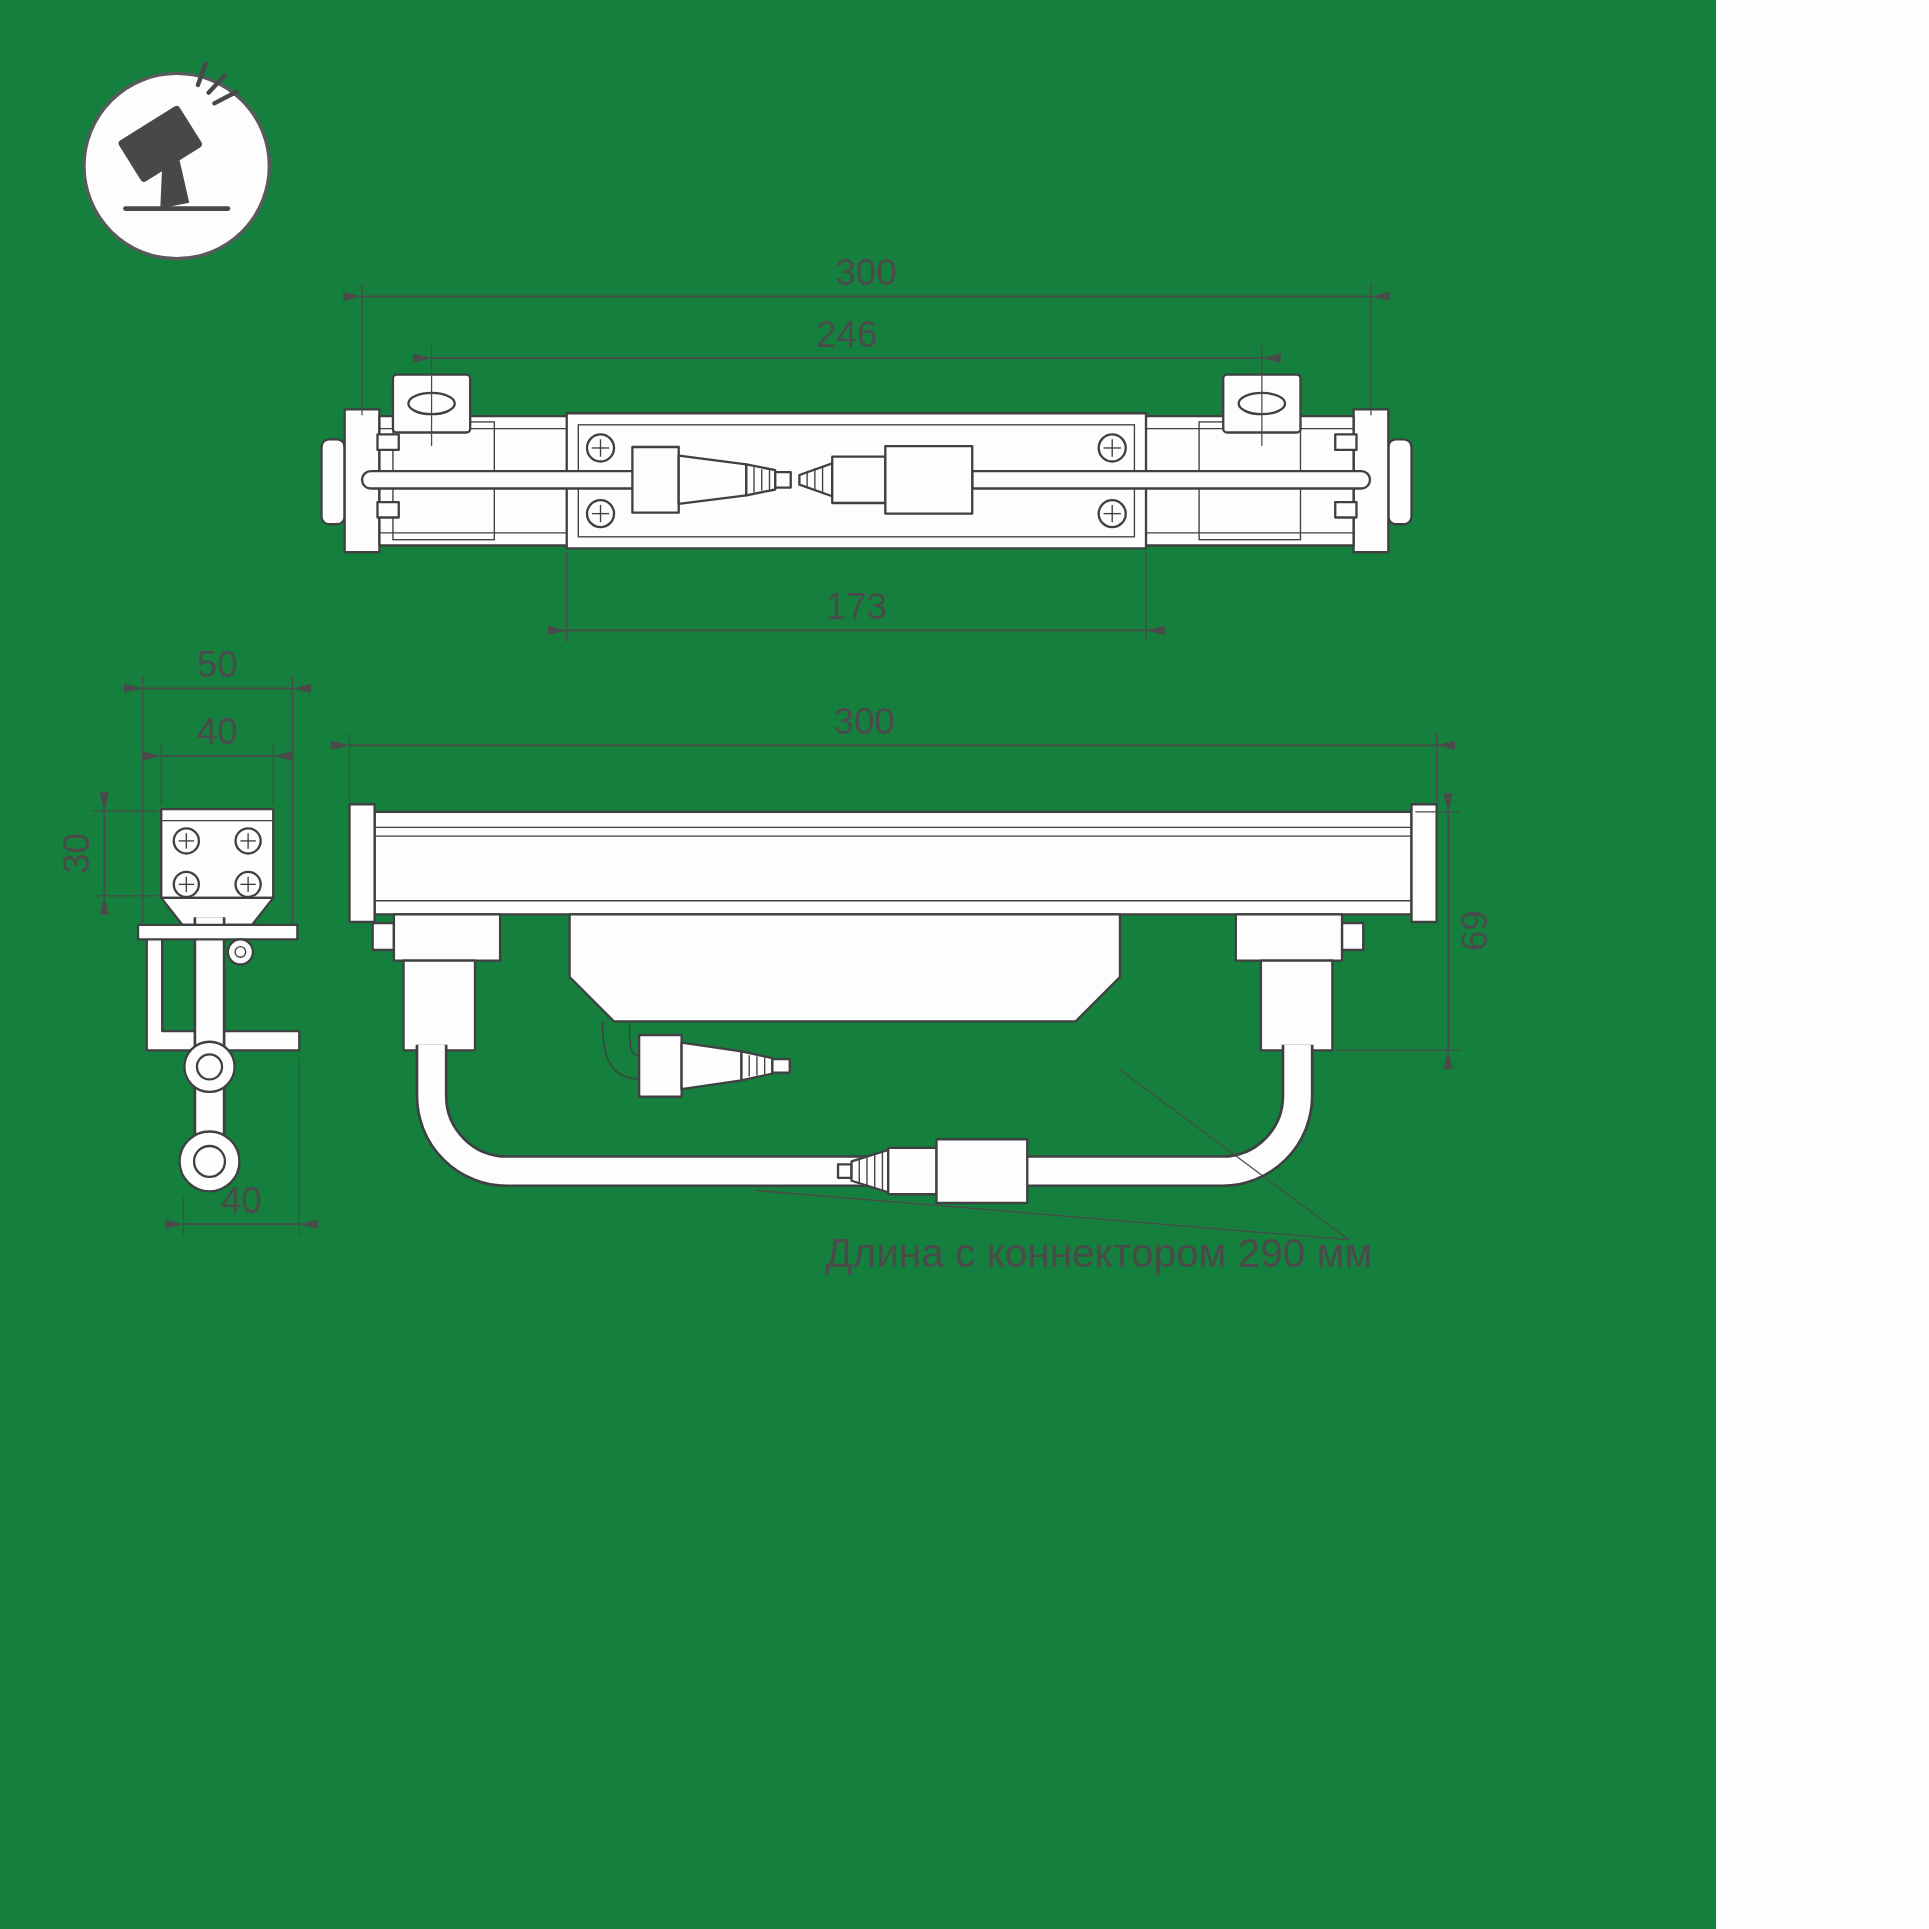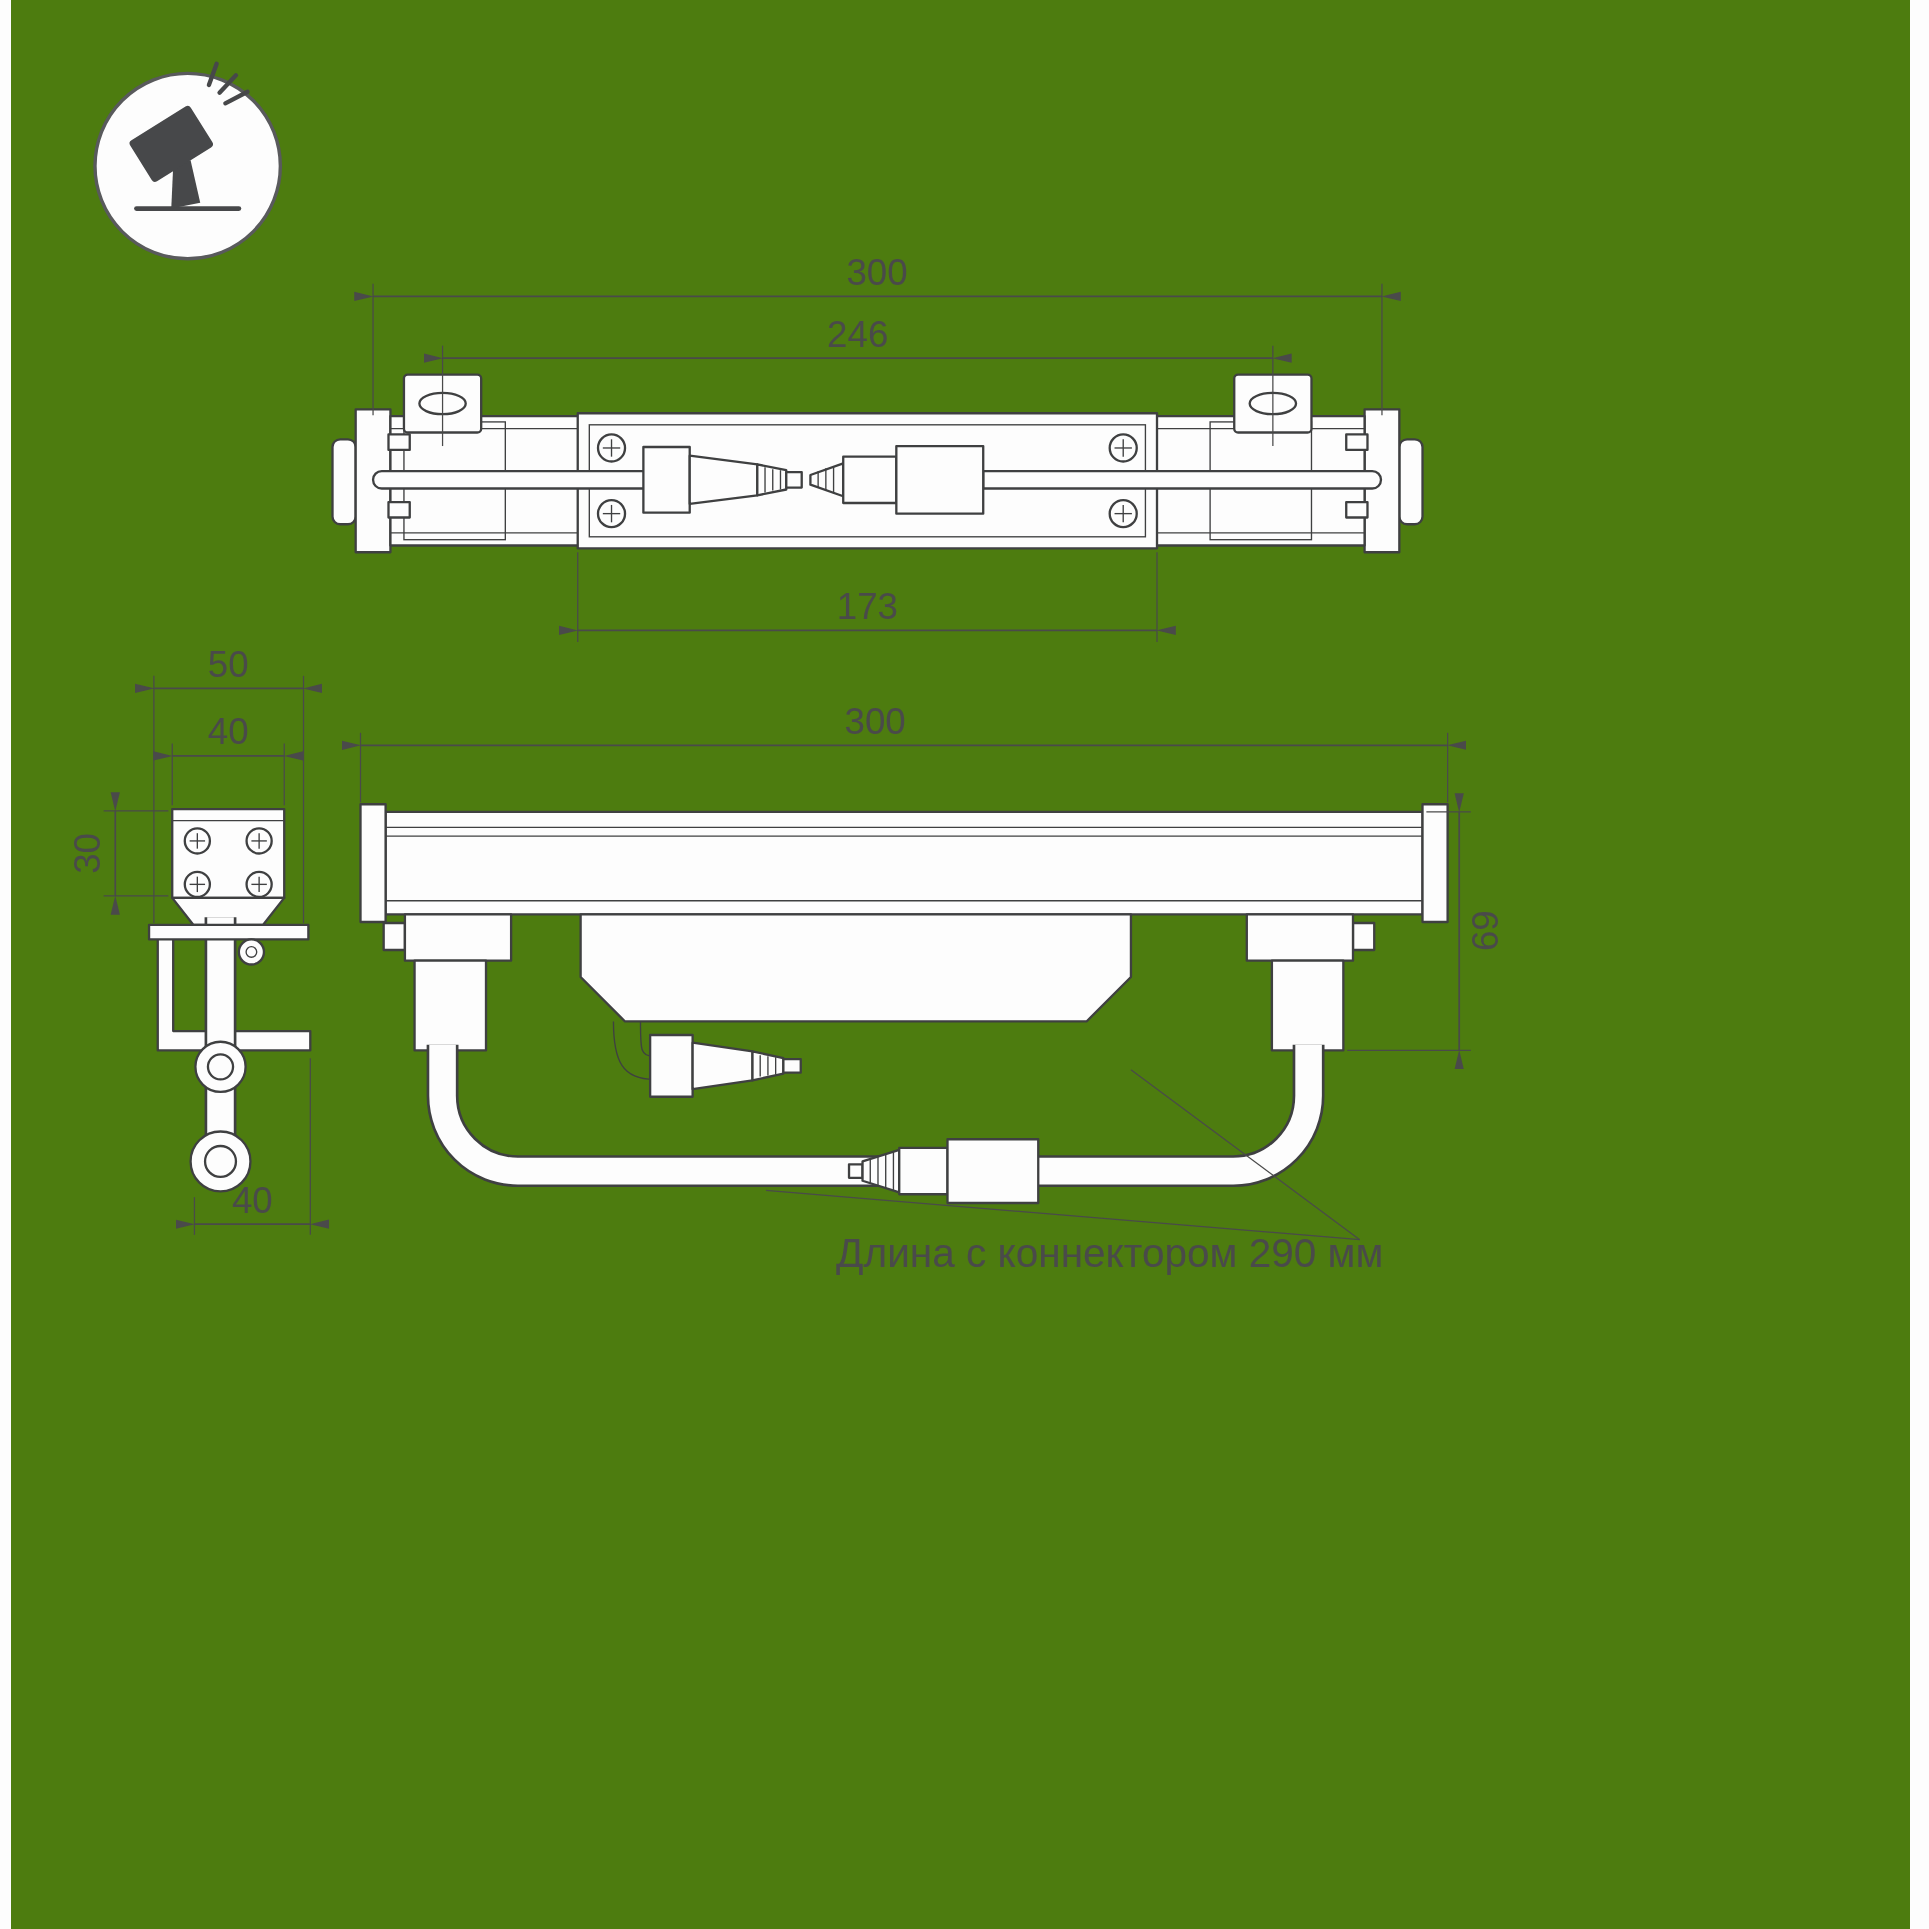--- a/index.html
+++ b/index.html
@@ -2,25 +2,24 @@
 <html><head>
 <meta charset="utf-8">
 <style>
   html, body {
     margin: 0;
     padding: 0;
     background: #fdfdfd;
   }
   .stage {
     position: relative;
-    width: 1899px;
+    width: 1716px;
     height: 1929px;
-    background: #4d7c0f;
+    background: #15803d;
     font-family: "Liberation Sans", sans-serif;
-    margin-left: 11px;
   }
   svg { display: block; }
   .lnf { fill: #fdfdfd; stroke: #3f4041; stroke-width: 2.4; stroke-linejoin: round; }
   .thin{ fill: none;    stroke: #3f4041; stroke-width: 1.4; }
 
   
   .dim { fill: none; stroke: #4a4a4a; stroke-width: 1.8; }
   .ext { fill: none; stroke: #4a4a4a; stroke-width: 1.3; }
 
   

